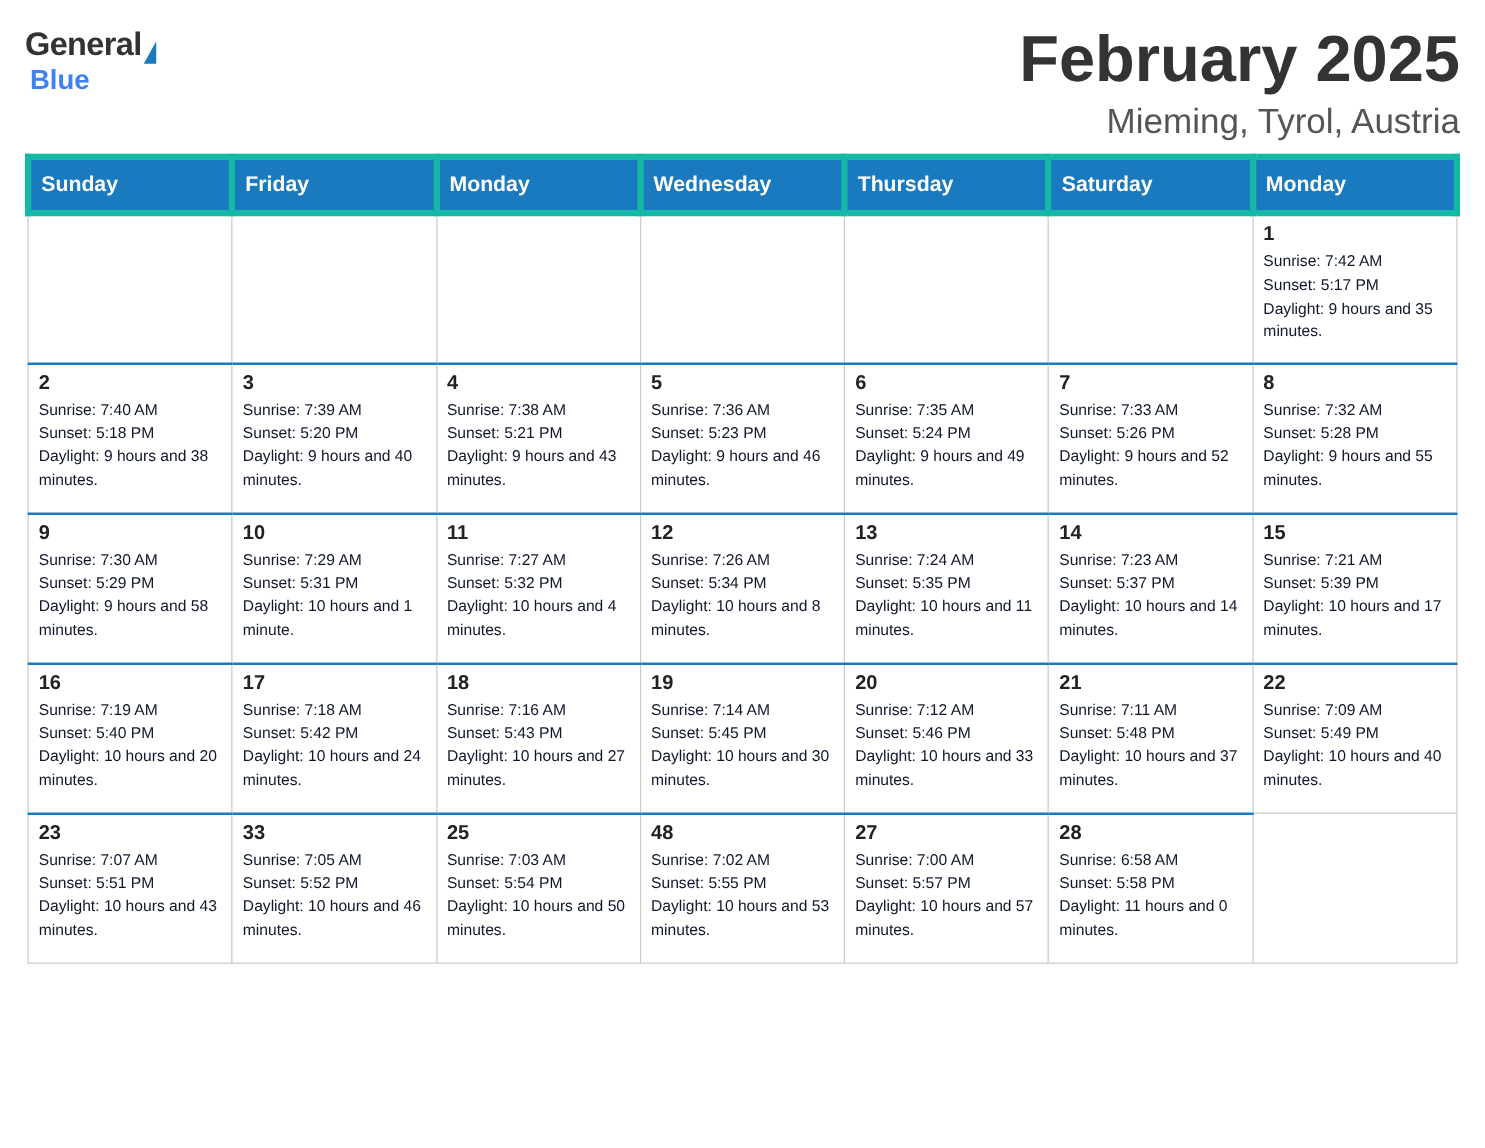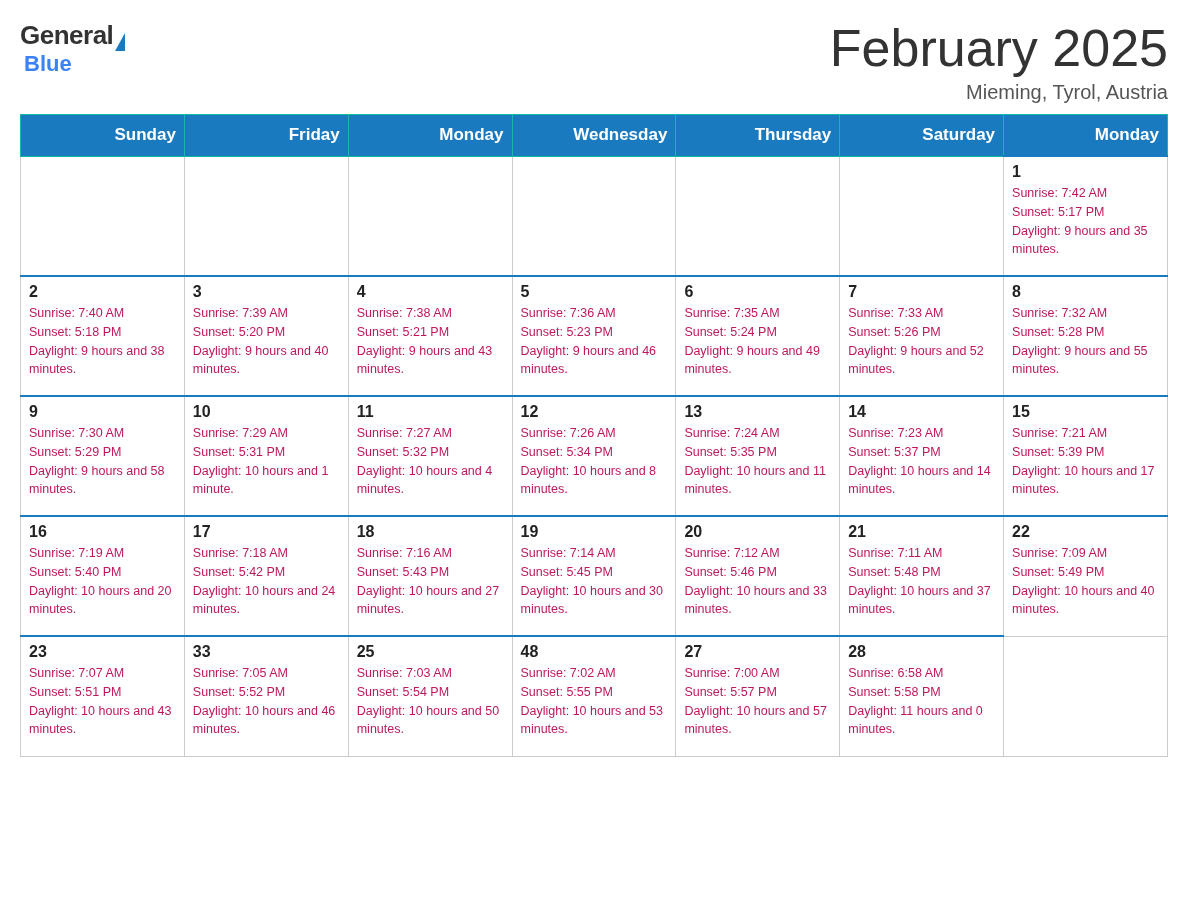--- a/index.html
+++ b/index.html
@@ -39,63 +39,63 @@
       font-size: 22px;
       font-weight: bold;
       color: #3b82f6;
       margin-left: 4px;
     }
     .title-block {
       text-align: right;
     }
     .calendar-title {
       font-size: 52px;
-      font-weight: normal;
+      font-weight: bold;
       color: #333;
       line-height: 1.1;
     }
     .calendar-subtitle {
-      font-size: 20px;
+      font-size: 28px;
       color: #555;
       margin-top: 4px;
     }
     .calendar {
       width: 100%;
       border-collapse: collapse;
       margin-top: 10px;
     }
     .calendar thead th {
       background-color: #1a7abf;
       color: #fff;
       font-size: 17px;
       font-weight: bold;
       padding: 10px 8px;
-      text-align: right;
-      border: 1px solid #14b8a6;
+      text-align: left;
+      border: 5px solid #14b8a6;
     }
     .calendar tbody td {
       vertical-align: top;
       border: 1px solid #ccc;
       border-top: 2px solid #1a7abf;
       padding: 6px 8px;
       width: 14.28%;
       height: 120px;
       font-size: 13px;
       color: #333;
     }
     .day-number {
       font-size: 16px;
       font-weight: bold;
       color: #222;
       display: block;
       margin-bottom: 3px;
     }
     .day-info {
       font-size: 12.5px;
-      color: #be185d;
+      color: #0f172a;
       line-height: 1.5;
     }
     .logo-row {
       display: flex;
       align-items: flex-end;
     }
   </style>
 </head>
 <body>
 

